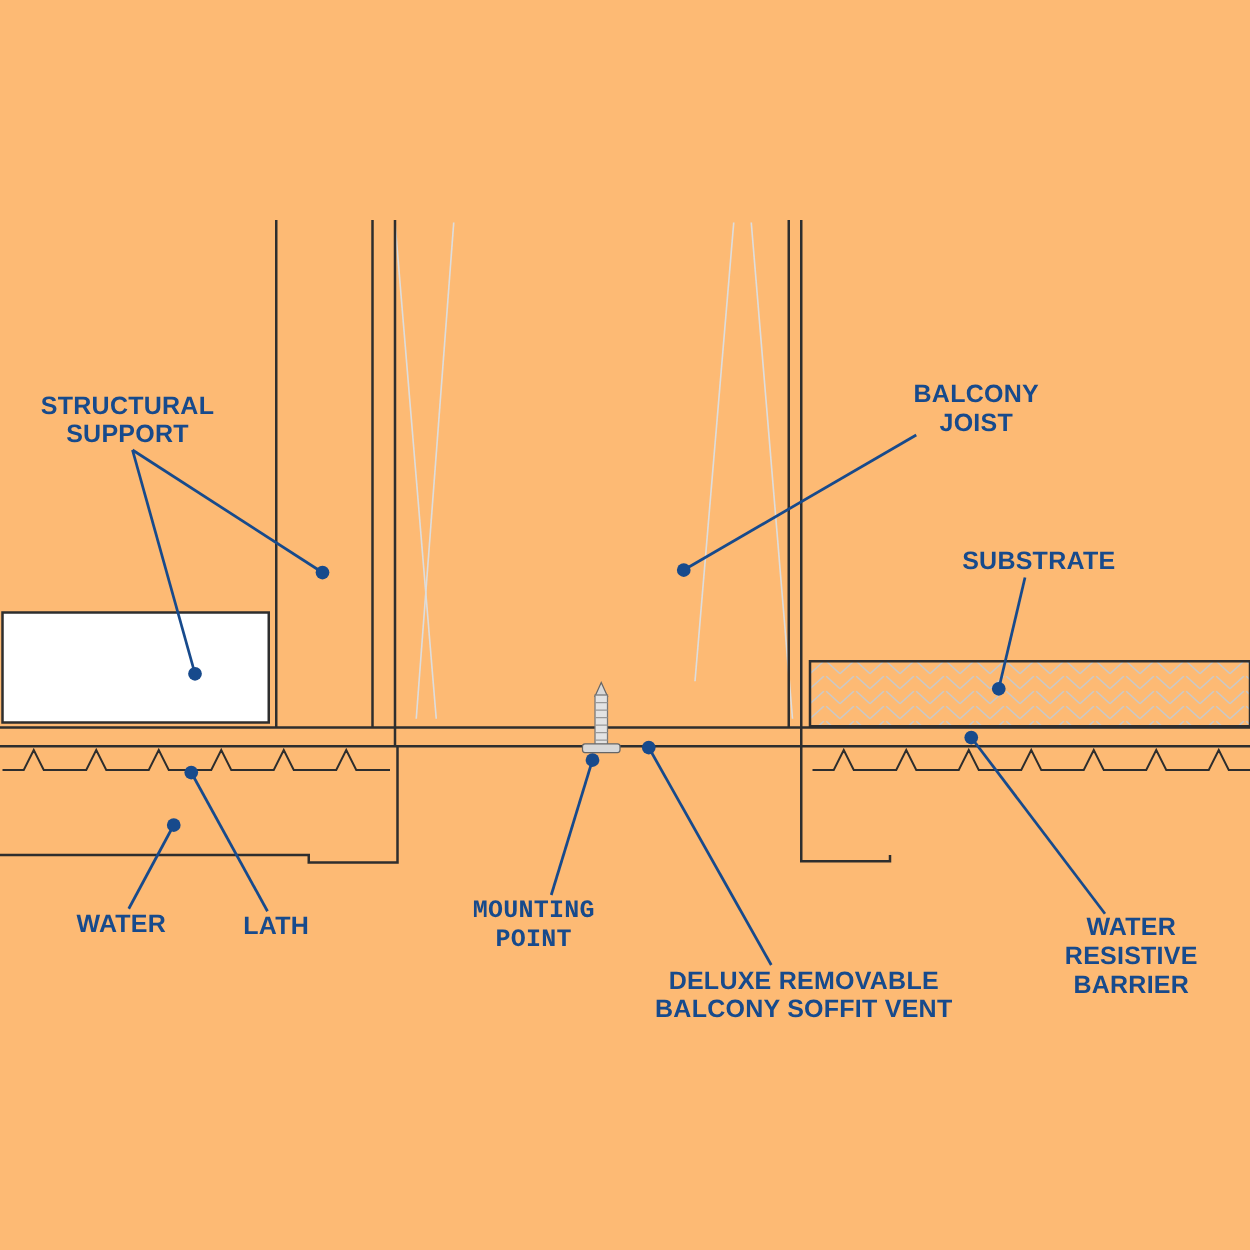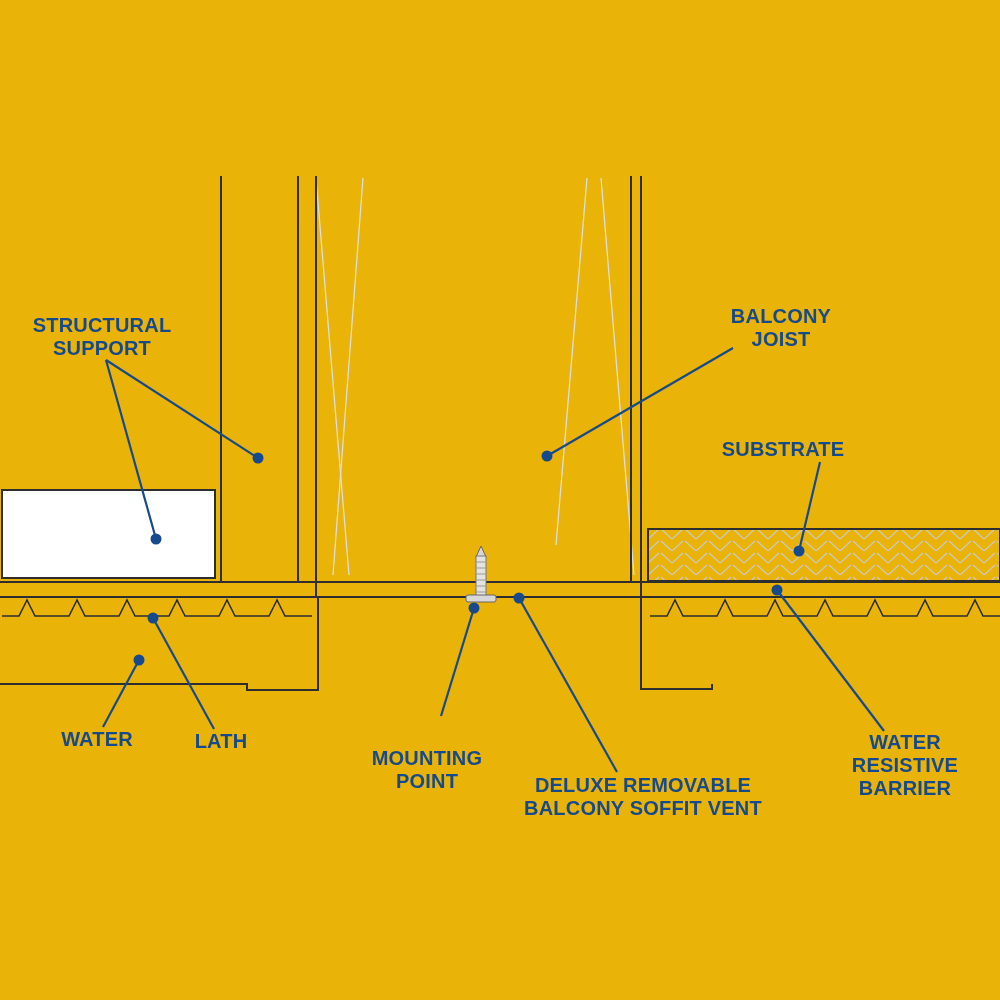--- a/index.html
+++ b/index.html
@@ -1,17 +1,17 @@
 <!DOCTYPE html>
 <html><head>
 <meta charset="utf-8">
 <style>
   * { margin:0; padding:0; box-sizing:border-box; }
   html,body { width:1000px; height:1000px; background:#ffffff; font-family:"Liberation Sans", sans-serif; }
-  .stage { position:relative; width:1000px; height:1000px; background:#eab308; overflow:hidden; }
+  .stage { position:relative; width:1000px; height:1000px; background:#fdba74; overflow:hidden; }
   .stage svg { position:absolute; left:0; top:0; }
   .label {
     position:absolute;
     transform:translate(-50%,-50%);
     text-align:center;
     color:#174a8c;
     font-weight:bold;
     font-size:20px;
     line-height:1.16;
     letter-spacing:0.2px;
@@ -114,25 +114,25 @@
         <path d="M884,731 L777,590" fill="none"></path>
         <circle cx="777" cy="590" r="5.5" stroke="none"></circle>
       </g>
     </g>
   </svg>
 
   <div class="label" style="left:102px; top:337px; width:190px;">STRUCTURAL SUPPORT</div>
 
   <div class="label" style="left:781px; top:328px; width:120px;">BALCONY JOIST</div>
 
-  <div class="label nowrap" style="left:783px; top:450px;">SUBSTRATE</div>
+  <div class="label nowrap" style="left:831px; top:450px;">SUBSTRATE</div>
 
   <div class="label nowrap" style="left:97px; top:740px;">WATER</div>
 
   <div class="label nowrap" style="left:221px; top:742px;">LATH</div>
 
-  <div class="label" style="left:427px; top:770px; width:130px;">MOUNTING POINT</div>
+  <div class="label" style="left:427px; top:741px; width:130px;font-family:Liberation Mono, monospace;">MOUNTING POINT</div>
 
   <div class="label" style="left:905px; top:766px; width:132px;">WATER RESISTIVE BARRIER</div>
 
   <div class="label" style="left:643px; top:797px; width:285px;">DELUXE REMOVABLE BALCONY SOFFIT VENT</div>
 
 </div>
 
 </body></html>

